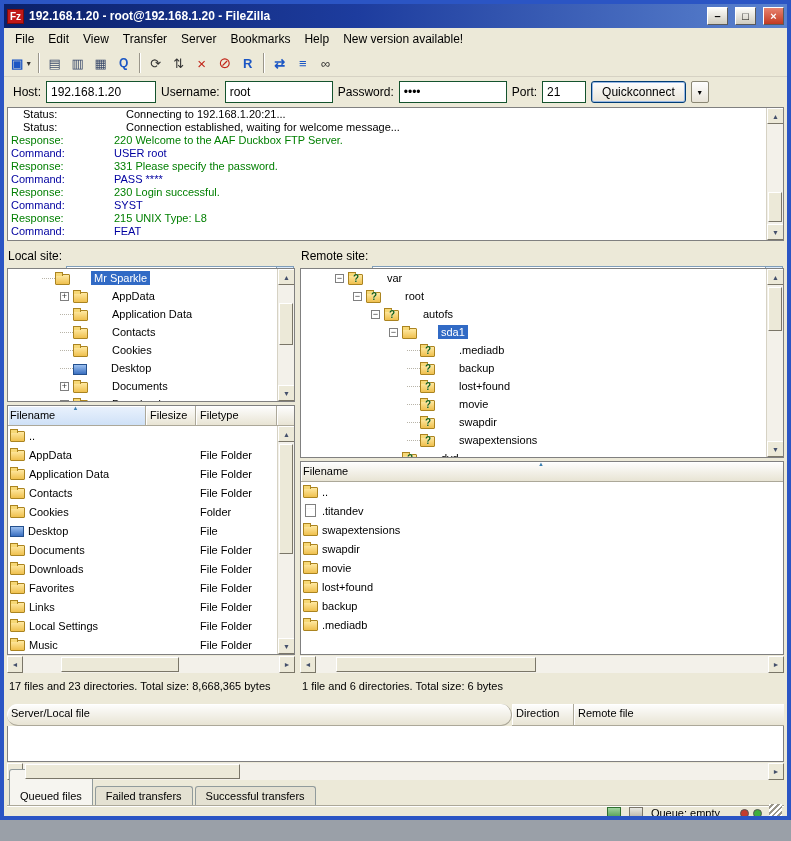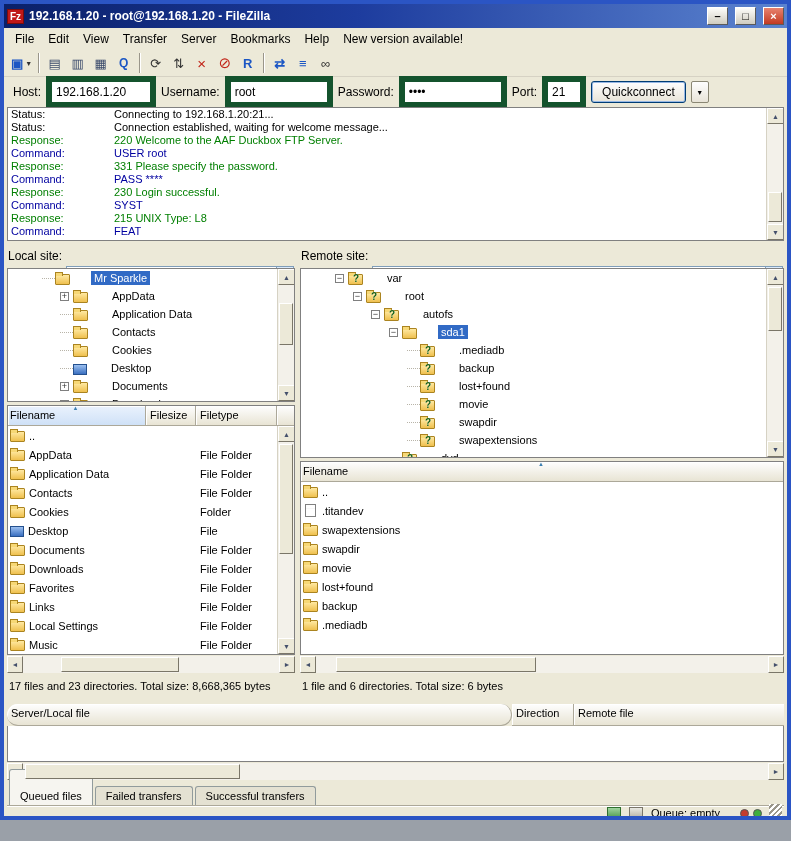--- a/index.html
+++ b/index.html
@@ -24,36 +24,36 @@
   .toolbar { height:27px; flex:none; display:flex; align-items:center; padding:0 5px; border-bottom:1px solid #d6d2c4; }
   .tbtn { min-width:23px; height:22px; display:flex; align-items:center; justify-content:center;
           font-size:13px; color:#3a4a6b; padding:0 2px; }
   .tbtn.red { color:#c22418; font-size:15px; } .tbtn.blue { color:#1b56c4; font-weight:bold; }
   .tbtn.dark { color:#333; } .tbtn.q { color:#1b56c4; font-weight:bold; font-size:12px; }
   .tsep { width:1px; height:20px; background:#9a968a; box-shadow:1px 0 0 #fff; margin:0 4px; flex:none; }
   .drop-arrow { font-size:7px; color:#333; margin-left:2px; }
 
   
   .quickbar { height:30px; flex:none; display:flex; align-items:center; gap:5px; padding:0 6px; font-size:12px; }
-  .qinput { height:20px; border:6px solid #14532d; background:#fff; padding:10px 4px; font-size:12px;
+  .qinput { height:20px; border:1px solid #14532d; background:#fff; padding:10px 4px; font-size:12px;
             font-family:"Liberation Sans",sans-serif; }
   .qc-btn { height:22px; padding:0 10px; font-size:12px; background:linear-gradient(#fefefe,#e8e4d8);
             border:1px solid #003c74; border-radius:3px; box-shadow:inset 0 0 0 1px #98b8e4;
             font-family:"Liberation Sans",sans-serif; }
   .qc-drop { width:18px; height:22px; background:linear-gradient(#fefefe,#e8e4d8); border:1px solid #8a8774;
              border-radius:2px; font-size:7px; display:flex; align-items:center; justify-content:center; }
 
   .body { flex:1; display:flex; flex-direction:column; padding:0 3px; min-height:0; }
 
   
   .logpane { height:134px; flex:none; background:#fff; border:1px solid #808080; position:relative;
              overflow:hidden; font-size:11px; margin-bottom:3px; }
   .logline { display:flex; height:13px; line-height:13px; white-space:nowrap; }
   .lprefix { width:106px; flex:none; padding-left:3px; }
-  .log-status { color:#000; } .log-response { color:#007f00; } .log-command { color:#0000a0; }
+  .log-status { color:#000;padding-left:12px; } .log-response { color:#007f00; } .log-command { color:#0000a0; }
 
   
   .sbv { position:absolute; right:0; top:0; bottom:0; width:17px; background:#f3f1ea;
          border-left:1px solid #d6d2c4; display:flex; flex-direction:column; }
   .sbh { height:17px; flex:none; background:#f3f1ea; display:flex; margin-top:1px; }
   .sb-btn { width:17px; height:16px; flex:none; background:#ece9d8; border:1px solid;
             border-color:#fff #7a7668 #7a7668 #fff; font-size:7px; color:#44506b;
             display:flex; align-items:center; justify-content:center; }
   .sbh .sb-btn { height:17px; width:16px; }
   .sb-track { flex:1; position:relative; }

